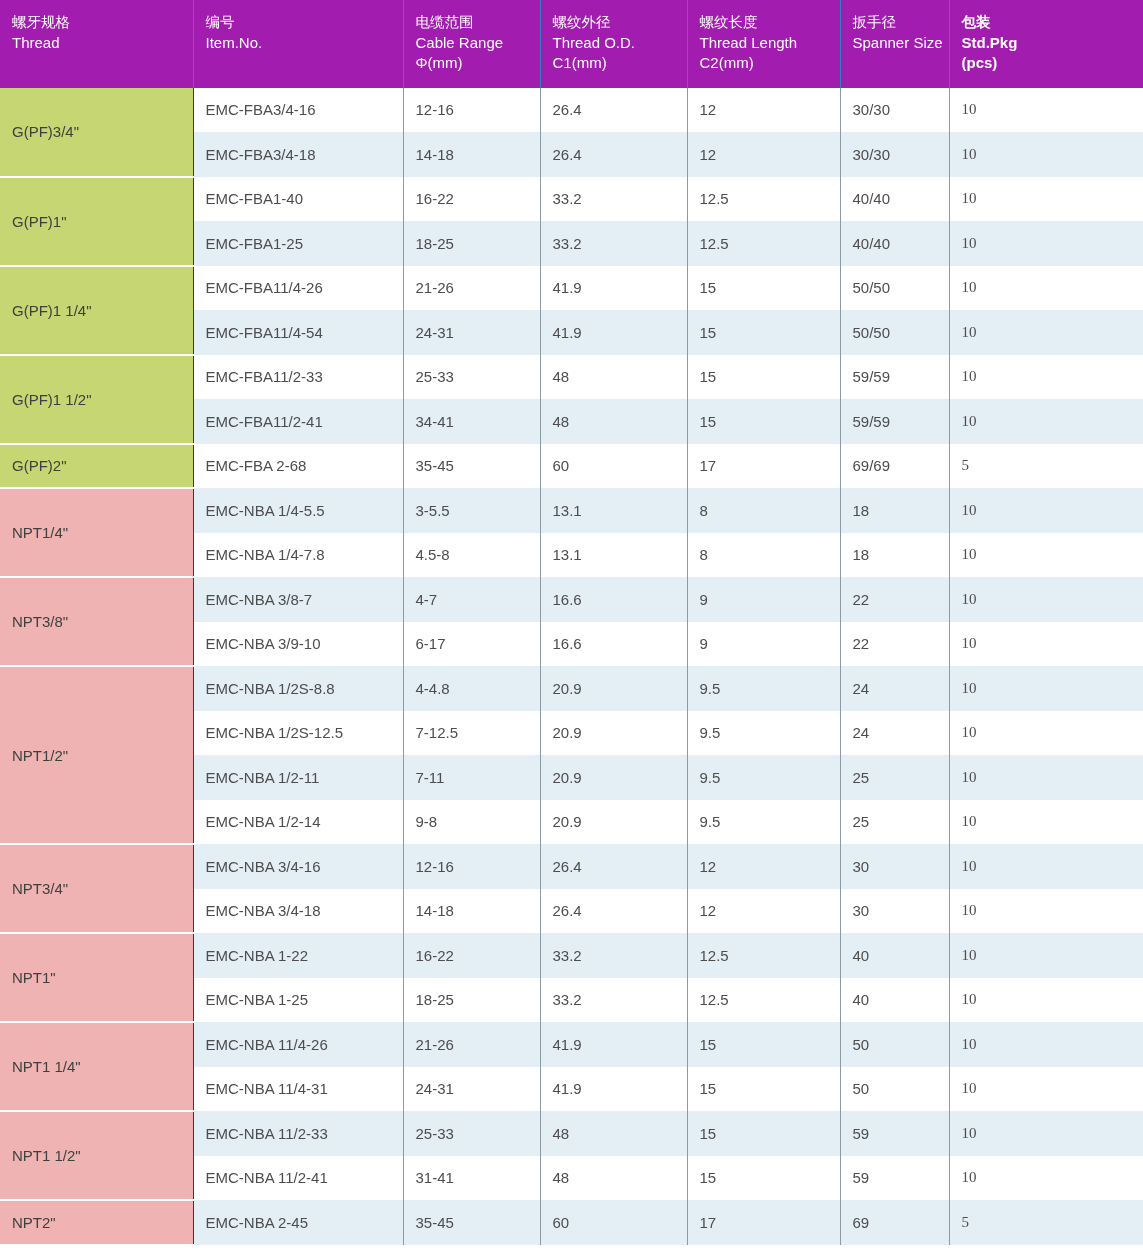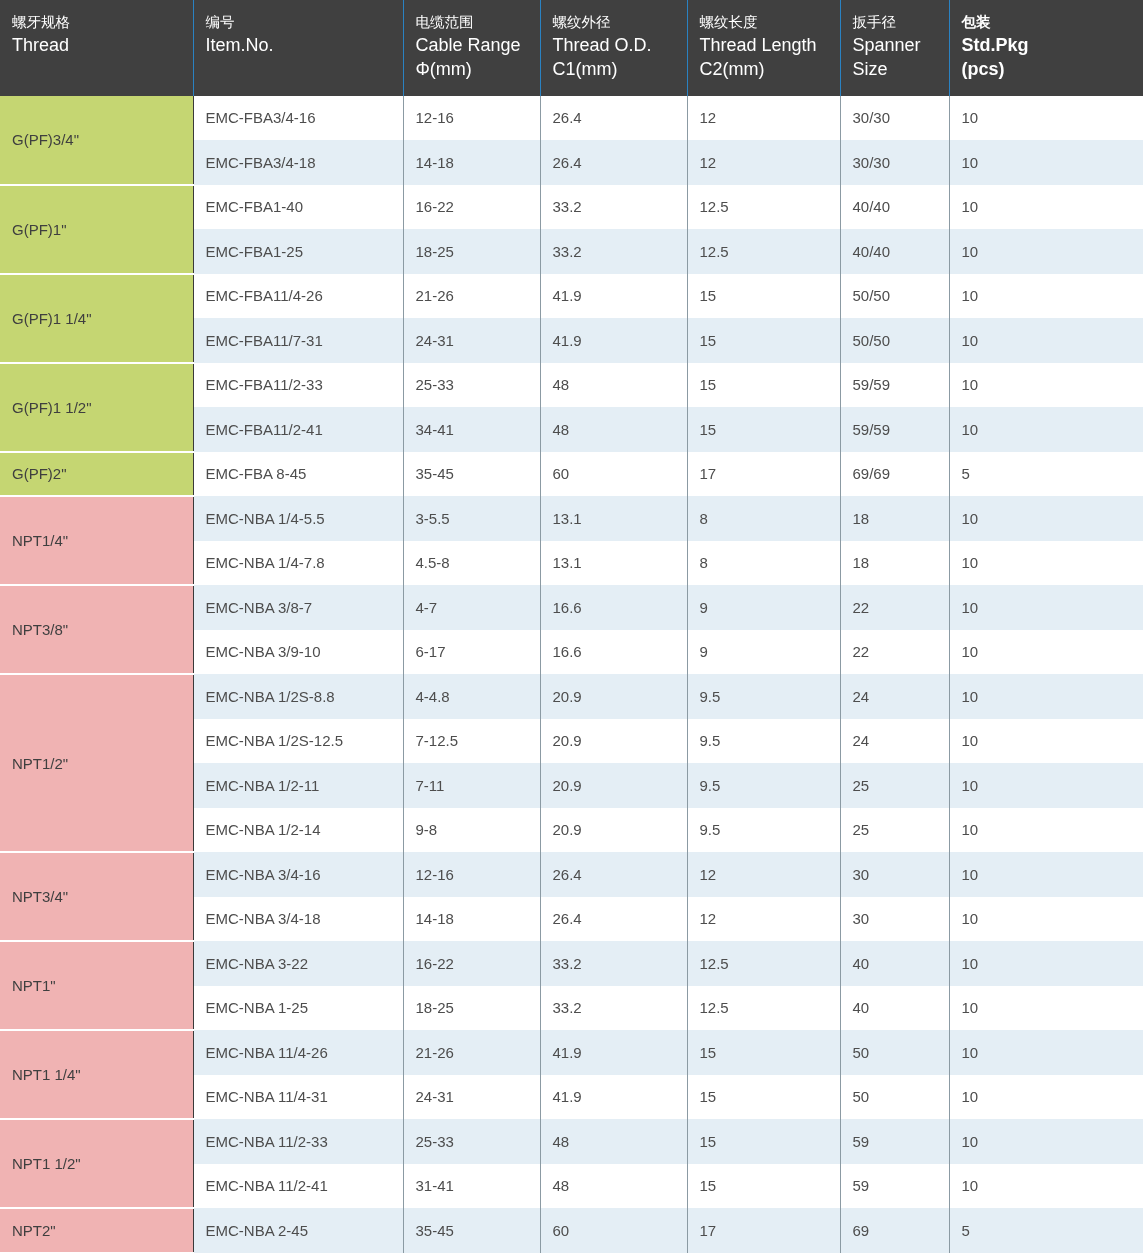--- a/index.html
+++ b/index.html
@@ -18,46 +18,46 @@
   col.c-thread  { width: 193px; }
   col.c-item    { width: 210px; }
   col.c-cable   { width: 137px; }
   col.c-od      { width: 147px; }
   col.c-len     { width: 153px; }
   col.c-span    { width: 109px; }
   col.c-pkg     { width: 194px; }
 
   
   thead th {
-    background: #404040;
+    background: #a21caf;
     color: #ffffff;
     text-align: left;
     vertical-align: top;
     padding: 13px 0 14px 12px;
     font-weight: normal;
     font-size: 15px;
     line-height: 1.36;
     border-right: 1px solid #2a82c2;
     height: 82px;
   }
   thead th:last-child { border-right: none; font-weight: bold; }
   .hdr-cn { display: block; font-size: 14.5px; }
-  .hdr-en { display: block; font-size: 18px; }
+  .hdr-en { display: block; font-size: 15px; }
 
   
   tbody td {
     font-size: 15px;
     color: #4d4d4d;
     padding: 0 0 0 12px;
     height: 44.5px;
     vertical-align: middle;
     border-right: 1px solid #8b9aa3;
     background: #ffffff;
   }
-  tbody td:last-child { border-right: none; }
+  tbody td:last-child { border-right: none; font-family: Liberation Serif, serif; }
 
   tbody tr.stripe td { background: #e4eef5; }
 
   
   td.thread-cell {
     vertical-align: middle;
     border-right: 1px solid #3a3a3a;
     border-bottom: 2px solid #ffffff;
     color: #3f3f3f;
     font-size: 15px;
@@ -152,21 +152,21 @@
       <tr>
         <td class="thread-cell thread-green" rowspan="2">G(PF)1 1/4"</td>
         <td>EMC-FBA11/4-26</td>
         <td>21-26</td>
         <td>41.9</td>
         <td>15</td>
         <td>50/50</td>
         <td>10</td>
       </tr>
       <tr class="stripe">
-        <td>EMC-FBA11/7-31</td>
+        <td>EMC-FBA11/4-54</td>
         <td>24-31</td>
         <td>41.9</td>
         <td>15</td>
         <td>50/50</td>
         <td>10</td>
       </tr>
       <tr>
         <td class="thread-cell thread-green" rowspan="2">G(PF)1 1/2"</td>
         <td>EMC-FBA11/2-33</td>
         <td>25-33</td>
@@ -178,21 +178,21 @@
       <tr class="stripe">
         <td>EMC-FBA11/2-41</td>
         <td>34-41</td>
         <td>48</td>
         <td>15</td>
         <td>59/59</td>
         <td>10</td>
       </tr>
       <tr>
         <td class="thread-cell thread-green" rowspan="1">G(PF)2"</td>
-        <td>EMC-FBA 8-45</td>
+        <td>EMC-FBA 2-68</td>
         <td>35-45</td>
         <td>60</td>
         <td>17</td>
         <td>69/69</td>
         <td>5</td>
       </tr>
       <tr class="stripe">
         <td class="thread-cell thread-pink" rowspan="2">NPT1/4"</td>
         <td>EMC-NBA 1/4-5.5</td>
         <td>3-5.5</td>
@@ -271,21 +271,21 @@
       <tr>
         <td>EMC-NBA 3/4-18</td>
         <td>14-18</td>
         <td>26.4</td>
         <td>12</td>
         <td>30</td>
         <td>10</td>
       </tr>
       <tr class="stripe">
         <td class="thread-cell thread-pink" rowspan="2">NPT1"</td>
-        <td>EMC-NBA 3-22</td>
+        <td>EMC-NBA 1-22</td>
         <td>16-22</td>
         <td>33.2</td>
         <td>12.5</td>
         <td>40</td>
         <td>10</td>
       </tr>
       <tr>
         <td>EMC-NBA 1-25</td>
         <td>18-25</td>
         <td>33.2</td>

